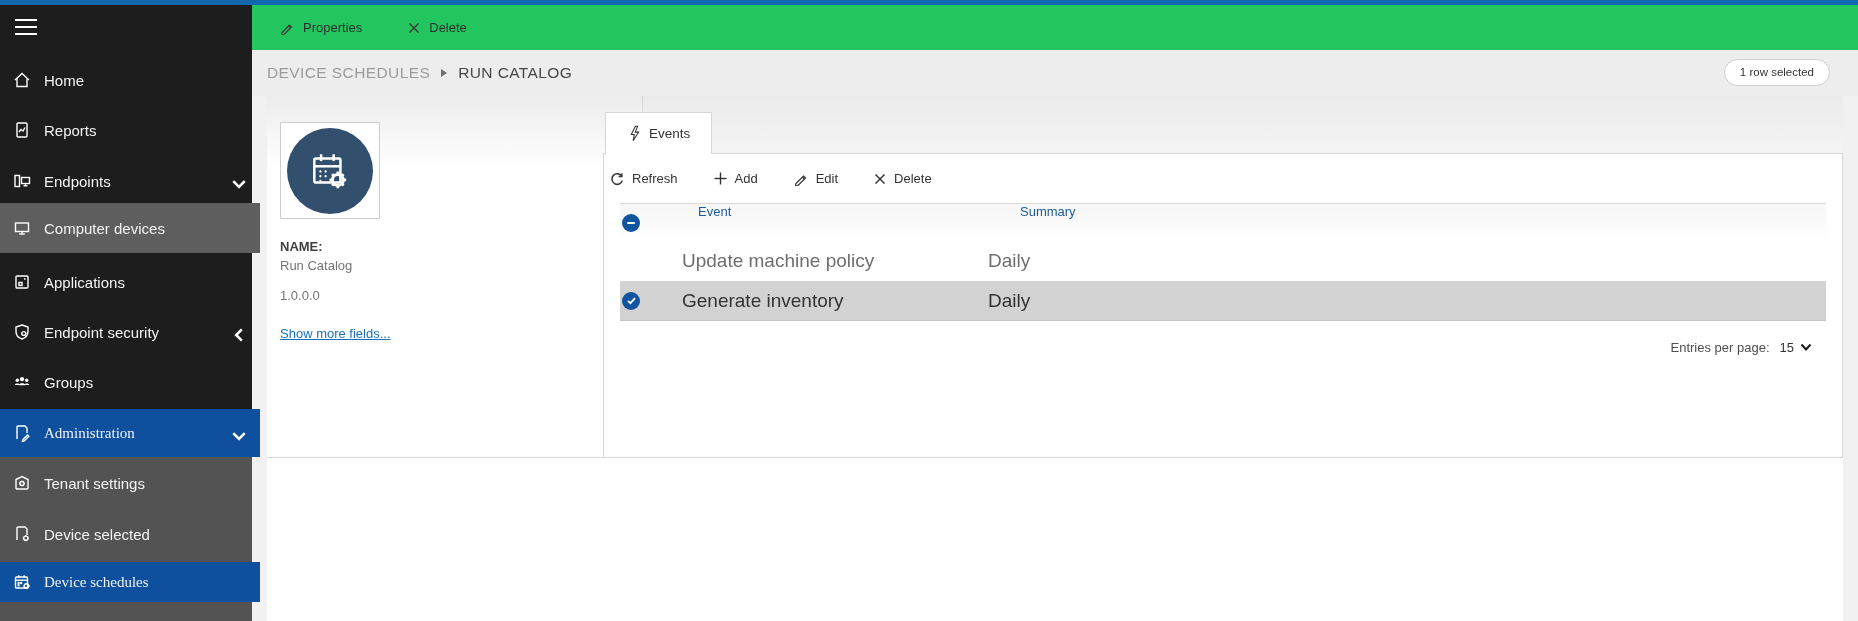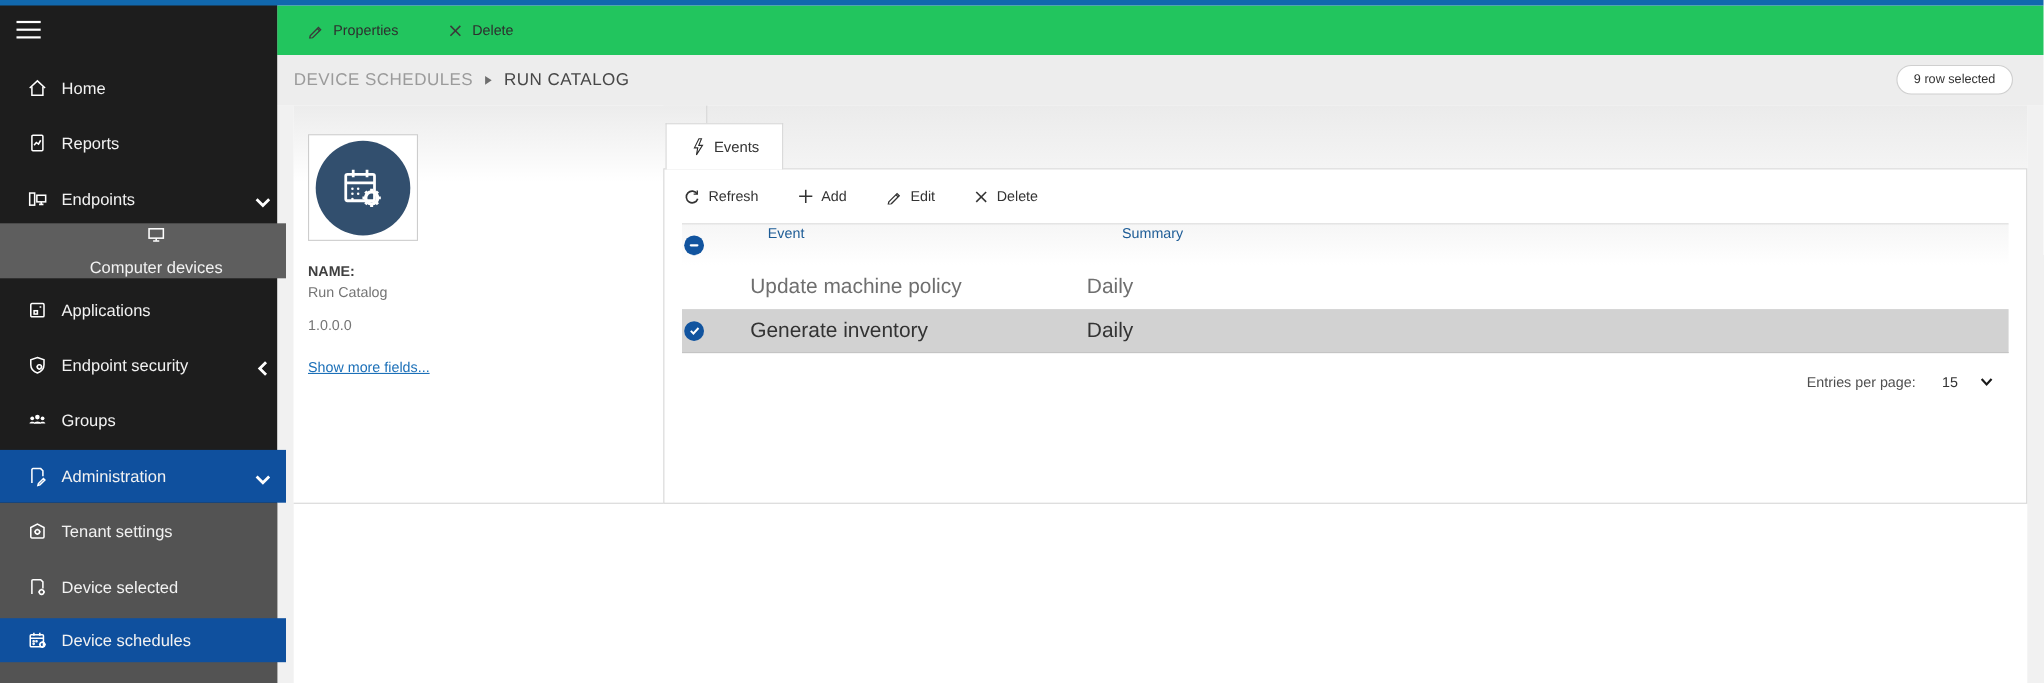--- a/index.html
+++ b/index.html
@@ -8,26 +8,26 @@
   .page { position:relative; width:1858px; height:621px; overflow:hidden; background:#fff; }
 
   
   .top-strip { position:absolute; left:0; top:0; width:1858px; height:5px; background:#1168ad; z-index:9; }
 
   
   .sidebar { position:absolute; left:0; top:0; width:252px; height:621px; background:#1d1d1d; z-index:5; }
   .hamburger { position:absolute; left:15px; top:19px; width:22px; height:16px; cursor:pointer; }
   .hamburger div { width:22px; height:2px; background:#fff; margin-bottom:5px; }
   .s-item { position:absolute; left:0; width:260px; height:48px; display:flex; align-items:center;
-            padding-left:24px; gap:12px; color:#f2f2f2; font-size:15px; cursor:pointer; }
+            padding-left:12px; gap:12px; color:#f2f2f2; font-size:15px; cursor:pointer; }
   .s-item svg { width:20px; height:20px; flex:none; }
   .s-item .chev { position:absolute; right:11px; top:50%; margin-top:-7px; }
   .s-sub-bg { position:absolute; left:0; top:457px; width:252px; height:164px; background:#535353; }
-  .hl-gray { background:#5e5e5e;flex-direction:column; }
-  .hl-blue { background:#0f509e; }
+  .hl-gray { background:#5e5e5e; }
+  .hl-blue { background:#0f509e;font-family:Liberation Serif, serif; }
 
   
   .main-toolbar { position:absolute; left:252px; top:5px; width:1606px; height:45px; background:#22c55e;
                   display:flex; align-items:center; padding-left:28px; gap:46px; }
   .tb-btn { display:flex; align-items:center; gap:9px; font-size:13px; color:#2e2e2e; cursor:pointer; }
 
   
   .breadcrumb-bar { position:absolute; left:252px; top:50px; width:1606px; height:46px; background:#ededed;
                     display:flex; align-items:center; padding-left:15px; font-size:15.5px; }
   .bc-parent { color:#9b9b9b; letter-spacing:.4px; cursor:pointer; }
@@ -56,34 +56,34 @@
   .fld-value { font-size:13px; color:#757575; margin-bottom:15px; }
   .more-link { display:inline-block; margin-top:8px; font-size:13px; color:#1c70b8;
                text-decoration:underline; cursor:pointer; }
 
   
   .events-tab { position:absolute; left:605px; top:112px; width:107px; height:42px; background:#fff;
                 border:1px solid #d6d6d6; border-bottom:none; z-index:3;
                 display:flex; align-items:center; padding-left:23px; gap:9px; font-size:13.5px; color:#333; cursor:pointer; }
   .events-panel { position:absolute; left:603px; top:153px; width:1240px; height:305px; background:#fff;
                   border:1px solid #d6d6d6; }
-  .e-toolbar { height:49px; display:flex; align-items:center; padding-left:18px; gap:36px; }
+  .e-toolbar { height:49px; display:flex; align-items:center; padding-left:6px; gap:36px; }
   .e-btn { display:flex; align-items:center; gap:8px; font-size:13px; color:#333; cursor:pointer; }
   .e-table { margin:0 16px; }
   .t-head { height:38px; display:flex; border-top:1px solid #d9d9d9;
             background:linear-gradient(180deg,#f6f6f6,#ffffff);gap:16px; }
   .t-row { height:40px; display:flex; align-items:center; font-size:19px; color:#6f6f6f; }
   .t-row.selected { background:#d2d2d2; color:#333; border-bottom:1px solid #c4c4c4; }
   .c-check { width:46px; flex:none; display:flex; align-items:center; padding-left:2px; }
   .c-event { width:306px; flex:none; padding-left:16px; }
   .c-summary { flex:1; padding-left:16px; }
   .t-head .c-event,.t-head .c-summary { color:#1d5c96; font-size:13px; }
   .circle { width:18px; height:18px; border-radius:50%; background:#11549f;
             display:flex; align-items:center; justify-content:center; cursor:pointer; }
-  .pagination { position:absolute; right:30px; top:186px; display:flex; align-items:center; gap:20px;
+  .pagination { position:absolute; right:30px; top:186px; display:flex; align-items:center; gap:6px;
                 font-size:13px; color:#4f4f4f; }
   .pg-value { color:#333; margin-left:4px; }
   .pg-chev { cursor:pointer; display:flex; align-items:center; }
 </style>
 </head>
 <body>
 
 <div class="page">
 
   <div class="top-strip"></div>
@@ -238,21 +238,21 @@
           <line x1="10.5" y1="1.5" x2="1.5" y2="10.5"></line>
         </svg>
       <span>Delete</span>
     </div>
   </div>
 
   <div class="breadcrumb-bar">
     <span class="bc-parent">DEVICE SCHEDULES</span>
     <span class="bc-sep"></span>
     <span class="bc-current">RUN CATALOG</span>
-    <span class="selection-pill">9 row selected</span>
+    <span class="selection-pill">1 row selected</span>
   </div>
 
   <div class="gutter-left"></div>
   <div class="gutter-right"></div>
   <div class="events-topgray"></div>
 
   <section class="card">
     <div class="card-inner">
       <div class="icon-box">
         <div class="icon-circle">

